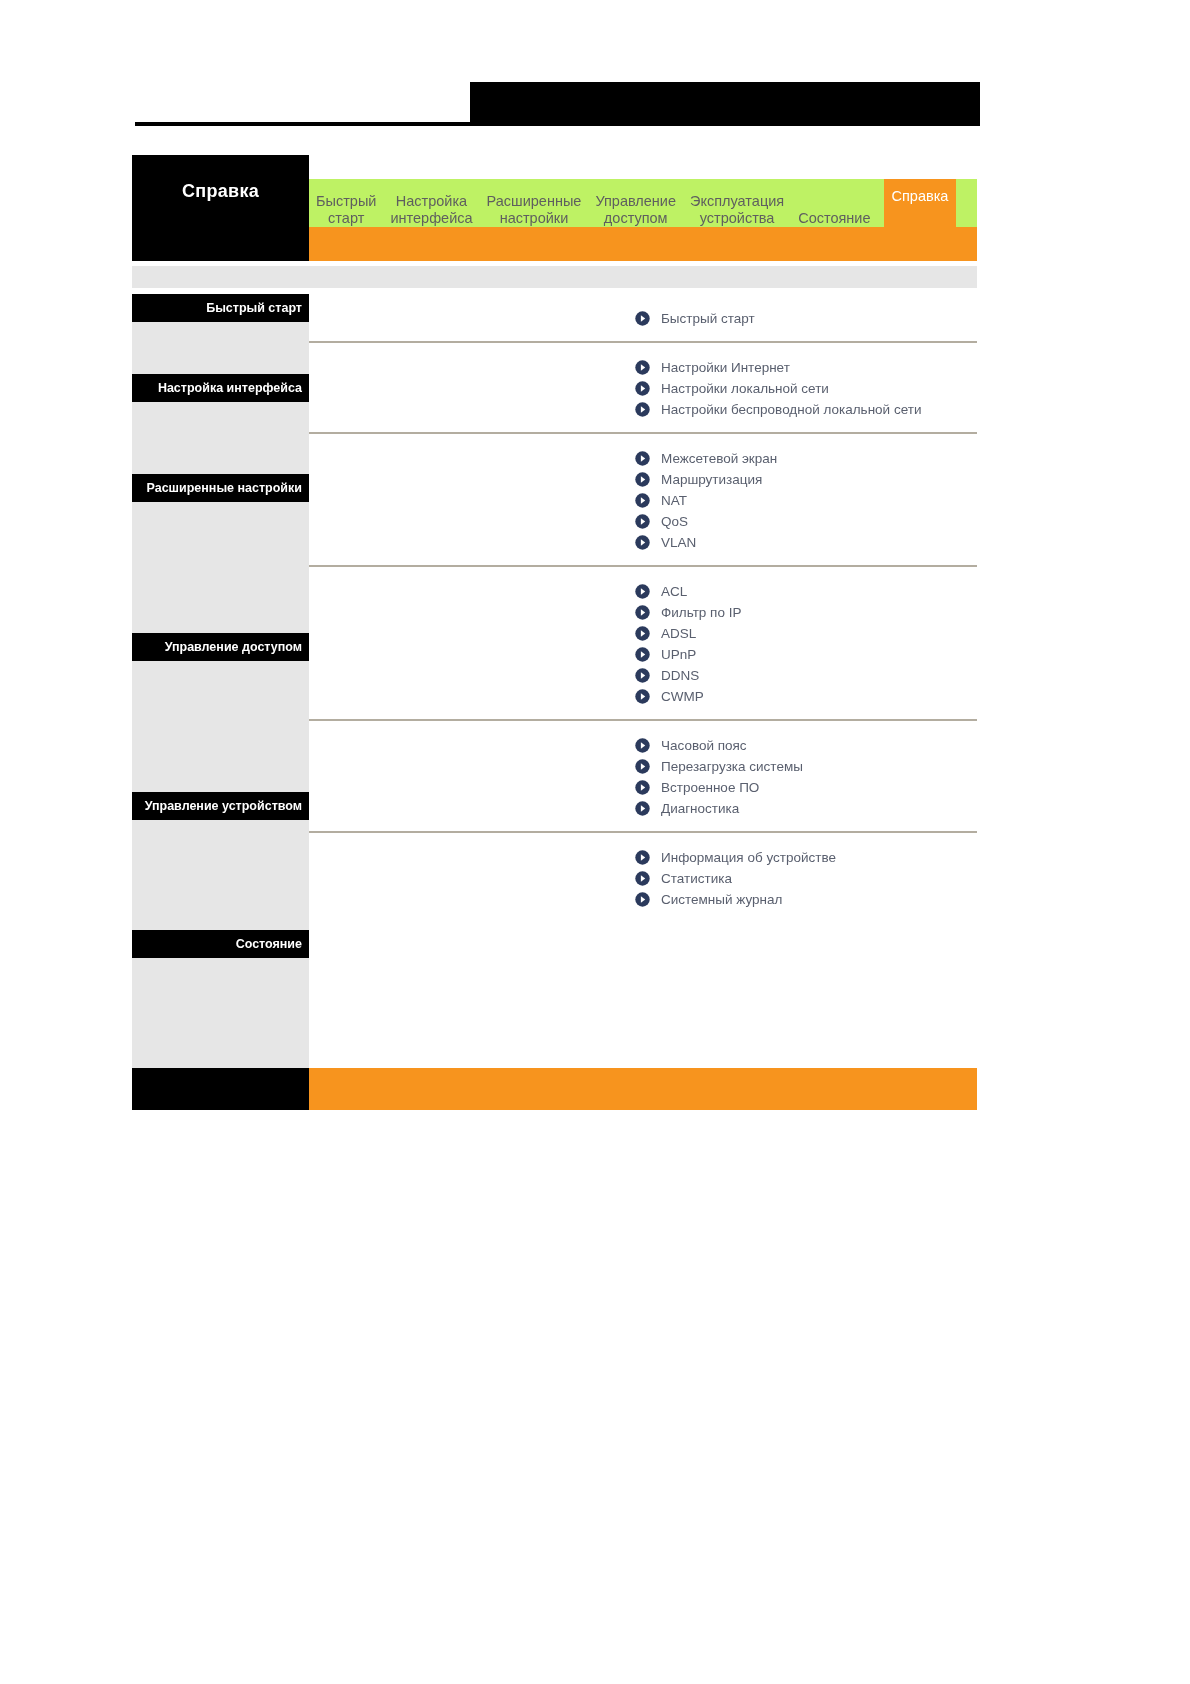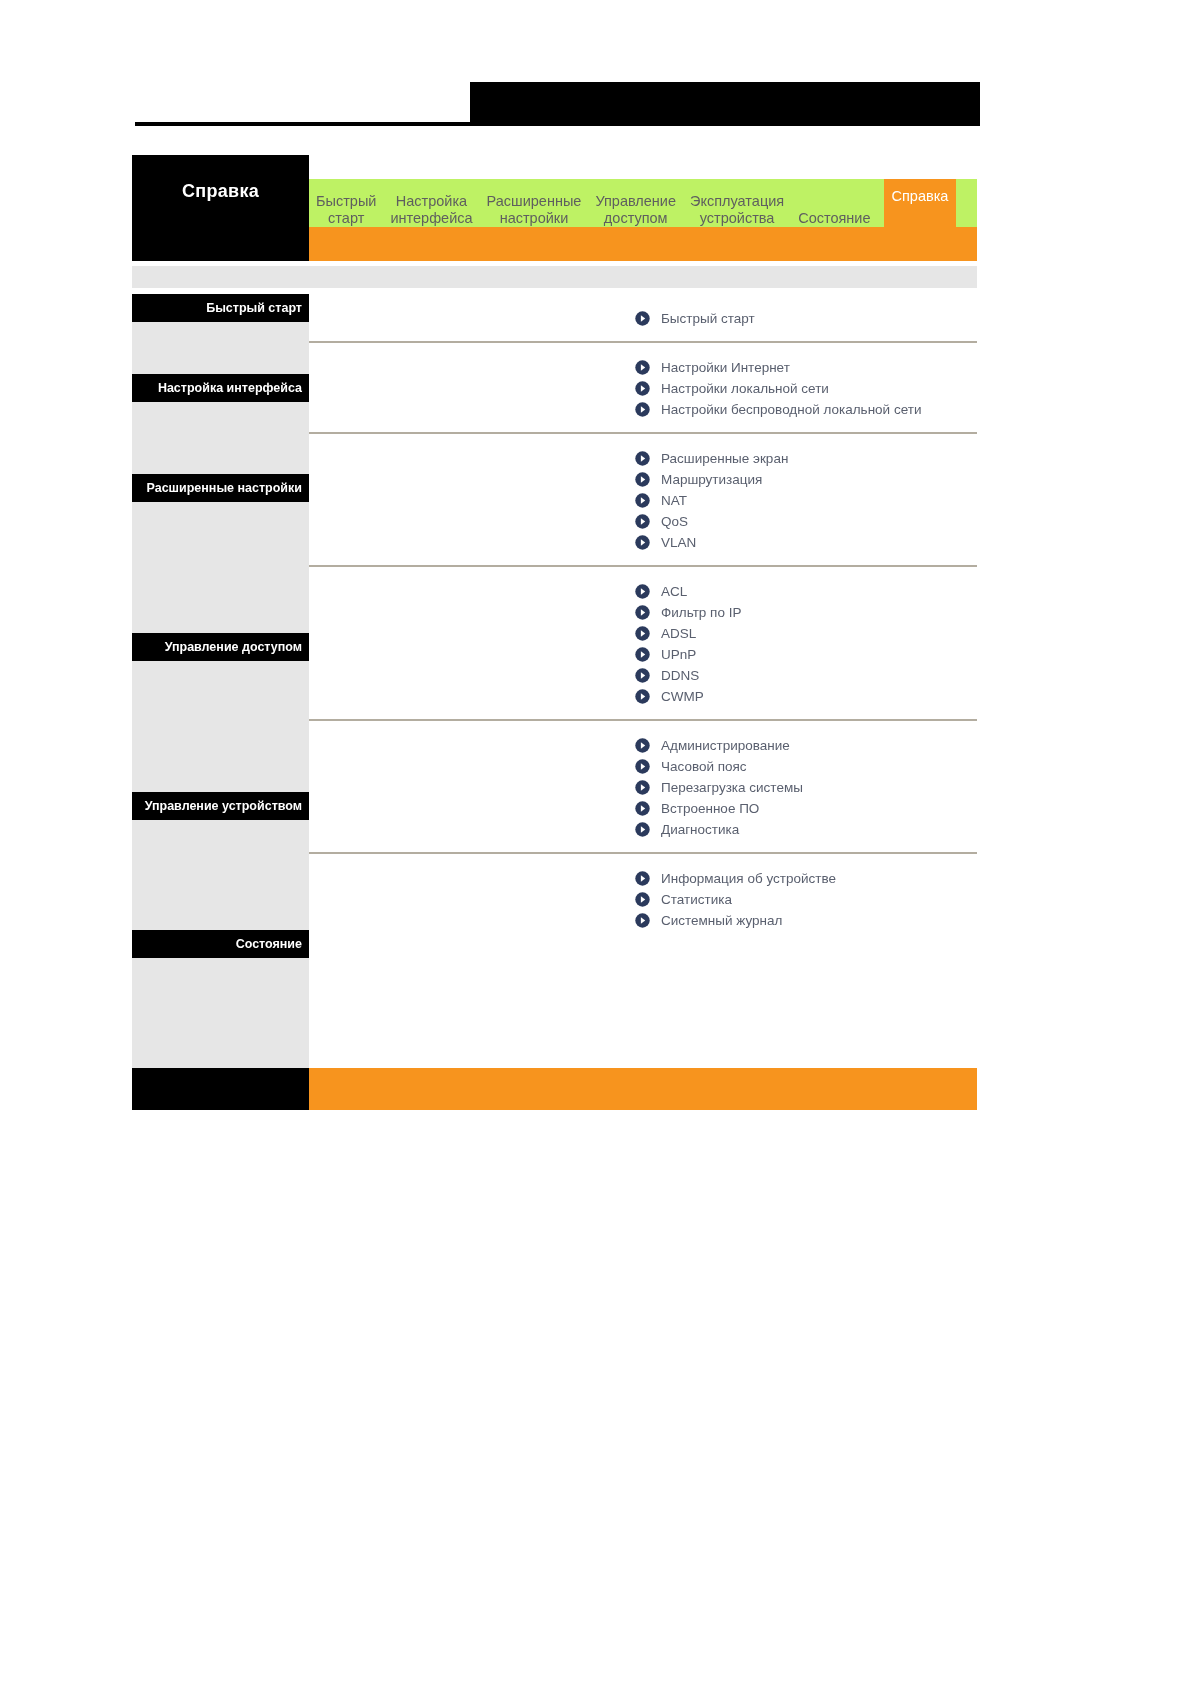--- a/index.html
+++ b/index.html
@@ -287,21 +287,21 @@
           </div>
         </div>
         <div class="group">
           <div class="group-rule"></div>
           <div class="group-items">
             <div class="item">
               <span class="item-icon"><svg width="15" height="15" viewBox="0 0 15 15" xmlns="http://www.w3.org/2000/svg">
                   <circle cx="7.5" cy="7.5" r="7.2" fill="#2b3a5c"></circle>
                   <path d="M5.9 4.2 L10.2 7.5 L5.9 10.8 Z" fill="#ffffff"></path>
                 </svg></span>
-              <span class="item-label">Расширенные экран</span>
+              <span class="item-label">Межсетевой экран</span>
             </div>
             <div class="item">
               <span class="item-icon"><svg width="15" height="15" viewBox="0 0 15 15" xmlns="http://www.w3.org/2000/svg">
                   <circle cx="7.5" cy="7.5" r="7.2" fill="#2b3a5c"></circle>
                   <path d="M5.9 4.2 L10.2 7.5 L5.9 10.8 Z" fill="#ffffff"></path>
                 </svg></span>
               <span class="item-label">Маршрутизация</span>
             </div>
             <div class="item">
               <span class="item-icon"><svg width="15" height="15" viewBox="0 0 15 15" xmlns="http://www.w3.org/2000/svg">
@@ -369,27 +369,20 @@
                   <circle cx="7.5" cy="7.5" r="7.2" fill="#2b3a5c"></circle>
                   <path d="M5.9 4.2 L10.2 7.5 L5.9 10.8 Z" fill="#ffffff"></path>
                 </svg></span>
               <span class="item-label">CWMP</span>
             </div>
           </div>
         </div>
         <div class="group">
           <div class="group-rule"></div>
           <div class="group-items">
-            <div class="item">
-              <span class="item-icon"><svg width="15" height="15" viewBox="0 0 15 15" xmlns="http://www.w3.org/2000/svg">
-                  <circle cx="7.5" cy="7.5" r="7.2" fill="#2b3a5c"></circle>
-                  <path d="M5.9 4.2 L10.2 7.5 L5.9 10.8 Z" fill="#ffffff"></path>
-                </svg></span>
-              <span class="item-label">Администрирование</span>
-            </div>
             <div class="item">
               <span class="item-icon"><svg width="15" height="15" viewBox="0 0 15 15" xmlns="http://www.w3.org/2000/svg">
                   <circle cx="7.5" cy="7.5" r="7.2" fill="#2b3a5c"></circle>
                   <path d="M5.9 4.2 L10.2 7.5 L5.9 10.8 Z" fill="#ffffff"></path>
                 </svg></span>
               <span class="item-label">Часовой пояс</span>
             </div>
             <div class="item">
               <span class="item-icon"><svg width="15" height="15" viewBox="0 0 15 15" xmlns="http://www.w3.org/2000/svg">
                   <circle cx="7.5" cy="7.5" r="7.2" fill="#2b3a5c"></circle>

